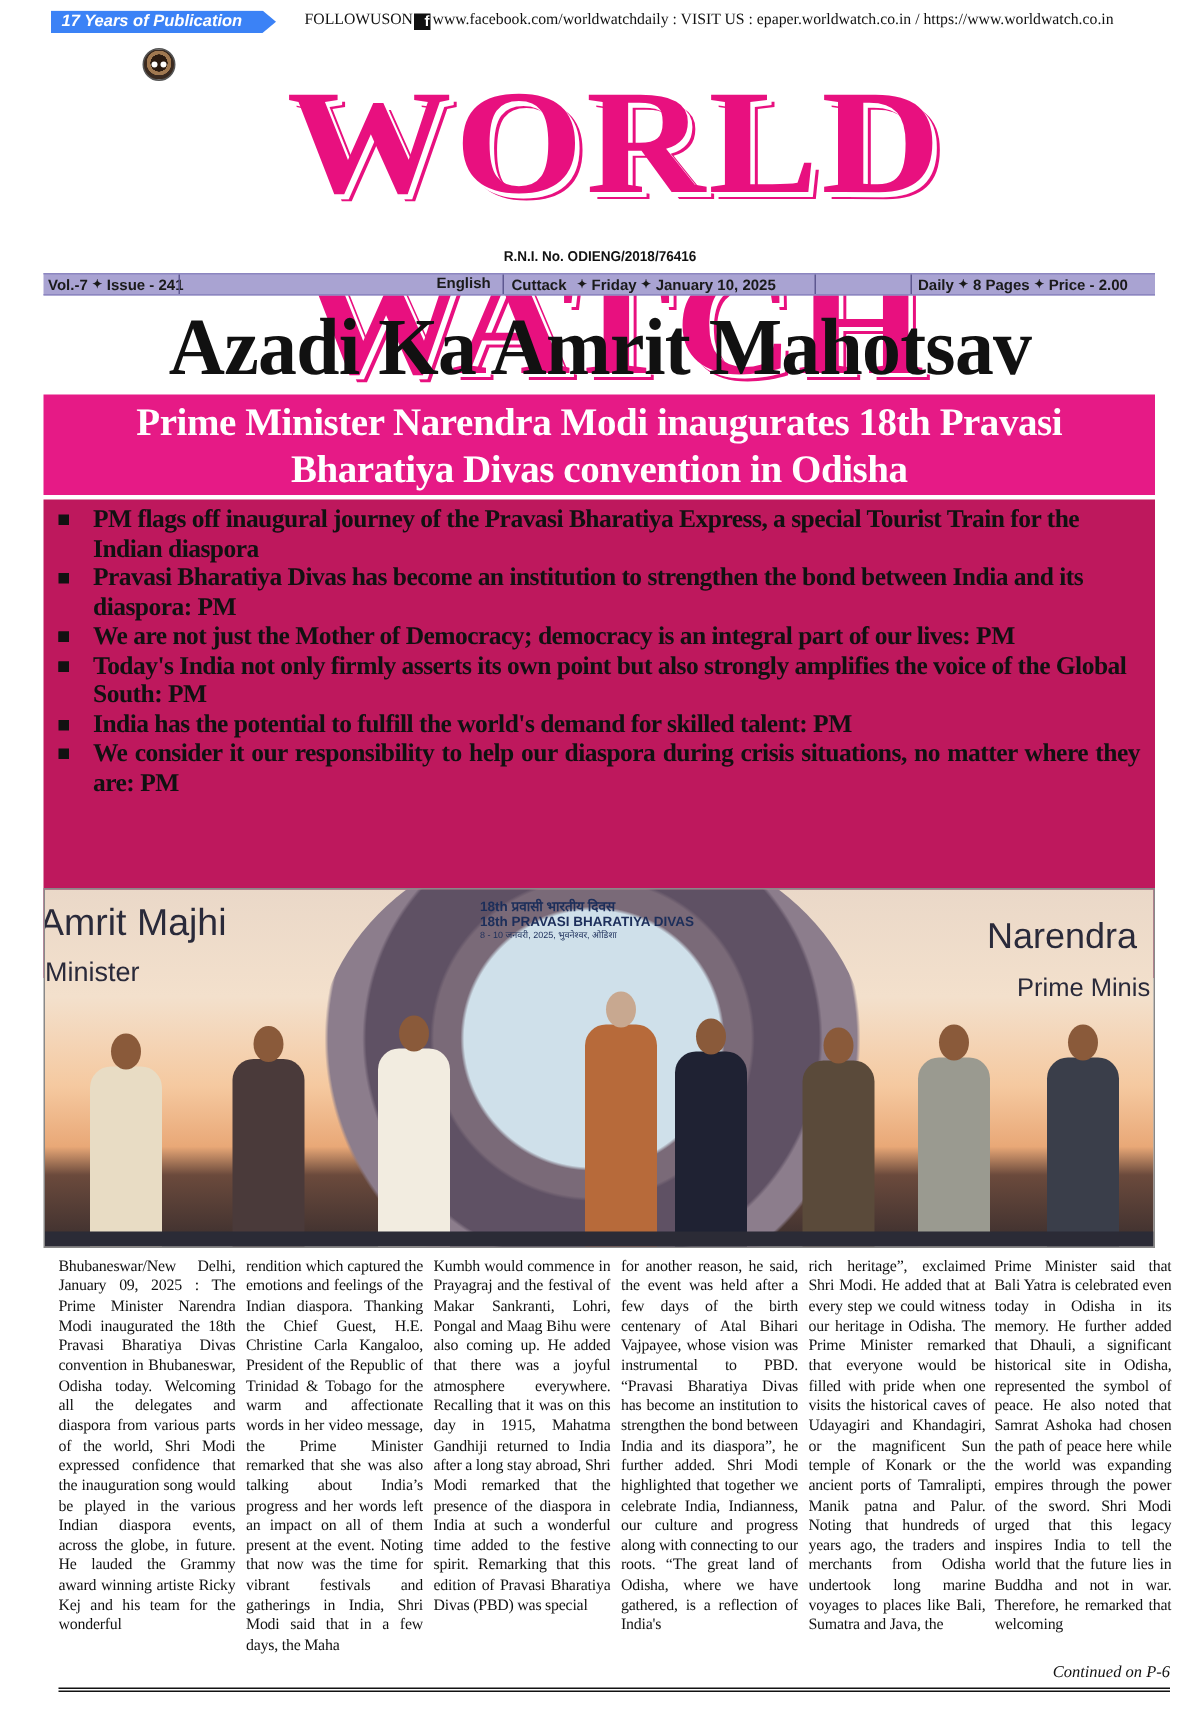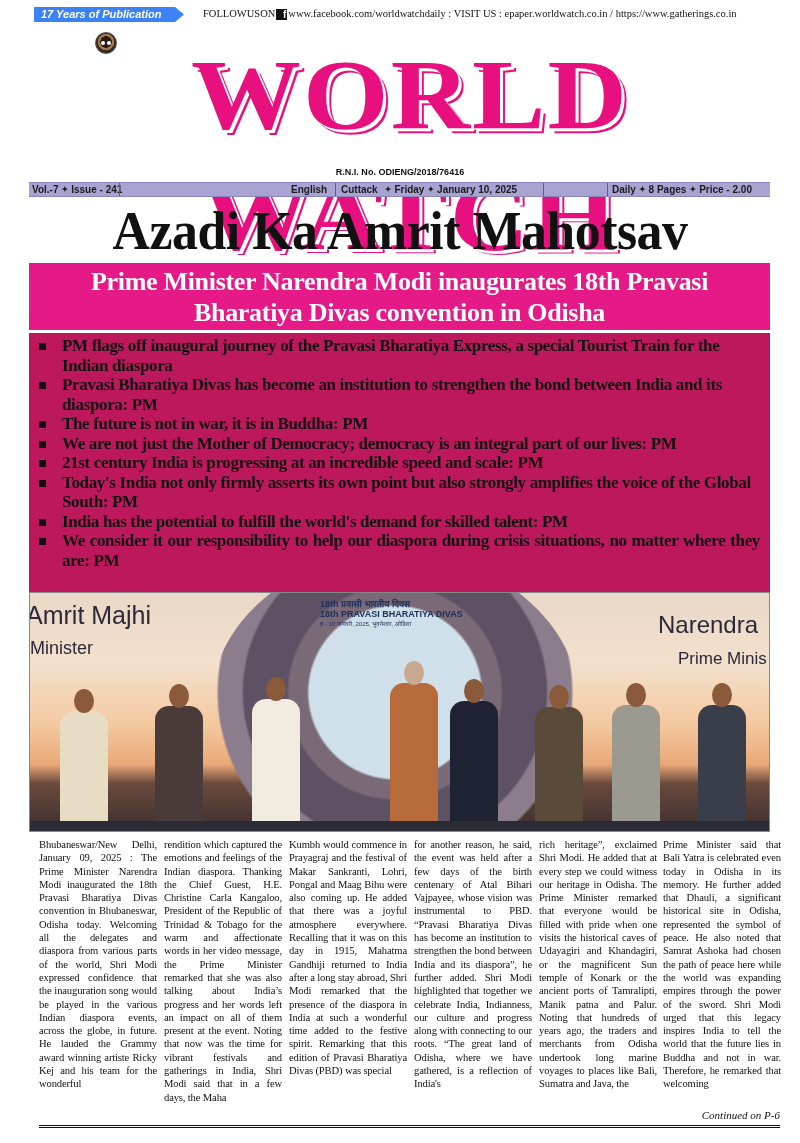--- a/index.html
+++ b/index.html
@@ -132,21 +132,21 @@
   .cont {
     position: absolute; right: 0; bottom: 4px; font-style: italic; font-size: 11px; color: #111;
   }
 </style>
 </head>
 <body>
 
 <div class="top-strip">
   <div class="pub-badge">17 Years of Publication</div>
   <div class="follow-line">
-    <span>FOLLOWUSON</span><span class="fb-icon">f</span><span>www.facebook.com/worldwatchdaily</span><b> : VISIT US : </b><b>epaper.worldwatch.co.in / https://www.gatherings.co.in</b>
+    <span>FOLLOWUSON</span><span class="fb-icon">f</span><span>www.facebook.com/worldwatchdaily</span><b> : VISIT US : </b><b>epaper.worldwatch.co.in / https://www.worldwatch.co.in</b>
   </div>
 </div>
 
 <div class="masthead">
   <div class="emblem"></div>
   <div class="logo-text">WORLD WATCH</div>
   <div class="rni">R.N.I. No. ODIENG/2018/76416</div>
 </div>
 
 <div class="info-bar">
@@ -169,23 +169,23 @@
 <div class="kicker">Azadi Ka Amrit Mahotsav</div>
 
 <div class="banner">
   <div>Prime Minister Narendra Modi inaugurates 18th Pravasi</div>
   <div>Bharatiya Divas convention in Odisha</div>
 </div>
 
 <div class="bullets">
   <div class="bullet-item"><span class="sq"></span><span>PM flags off inaugural journey of the Pravasi Bharatiya Express, a special Tourist Train for the Indian diaspora</span></div>
   <div class="bullet-item"><span class="sq"></span><span>Pravasi Bharatiya Divas has become an institution to strengthen the bond between India and its diaspora: PM</span></div>
-  <div class="bullet-item"><span class="sq"></span><span>The future is not in war, it is in Buddha: PM</span></div>
+  <div class="bullet-item"><span class="sq"></span></div>
   <div class="bullet-item"><span class="sq"></span><span>We are not just the Mother of Democracy; democracy is an integral part of our lives: PM</span></div>
-  <div class="bullet-item"><span class="sq"></span><span>21st century India is progressing at an incredible speed and scale: PM</span></div>
+  <div class="bullet-item"><span class="sq"></span></div>
   <div class="bullet-item"><span class="sq"></span><span>Today's India not only firmly asserts its own point but also strongly amplifies the voice of the Global South: PM</span></div>
   <div class="bullet-item"><span class="sq"></span><span>India has the potential to fulfill the world's demand for skilled talent: PM</span></div>
   <div class="bullet-item justify"><span class="sq"></span><span>We consider it our responsibility to help our diaspora during crisis situations, no matter where they are: PM</span></div>
 </div>
 
 <div class="photo">
   <div class="wheel"></div>
   <div class="event-title">
     <div style="font-size:9px;line-height:10px;">18th प्रवासी भारतीय दिवस</div>
     <div style="font-size:9px;line-height:11px;">18th PRAVASI BHARATIYA DIVAS</div>

